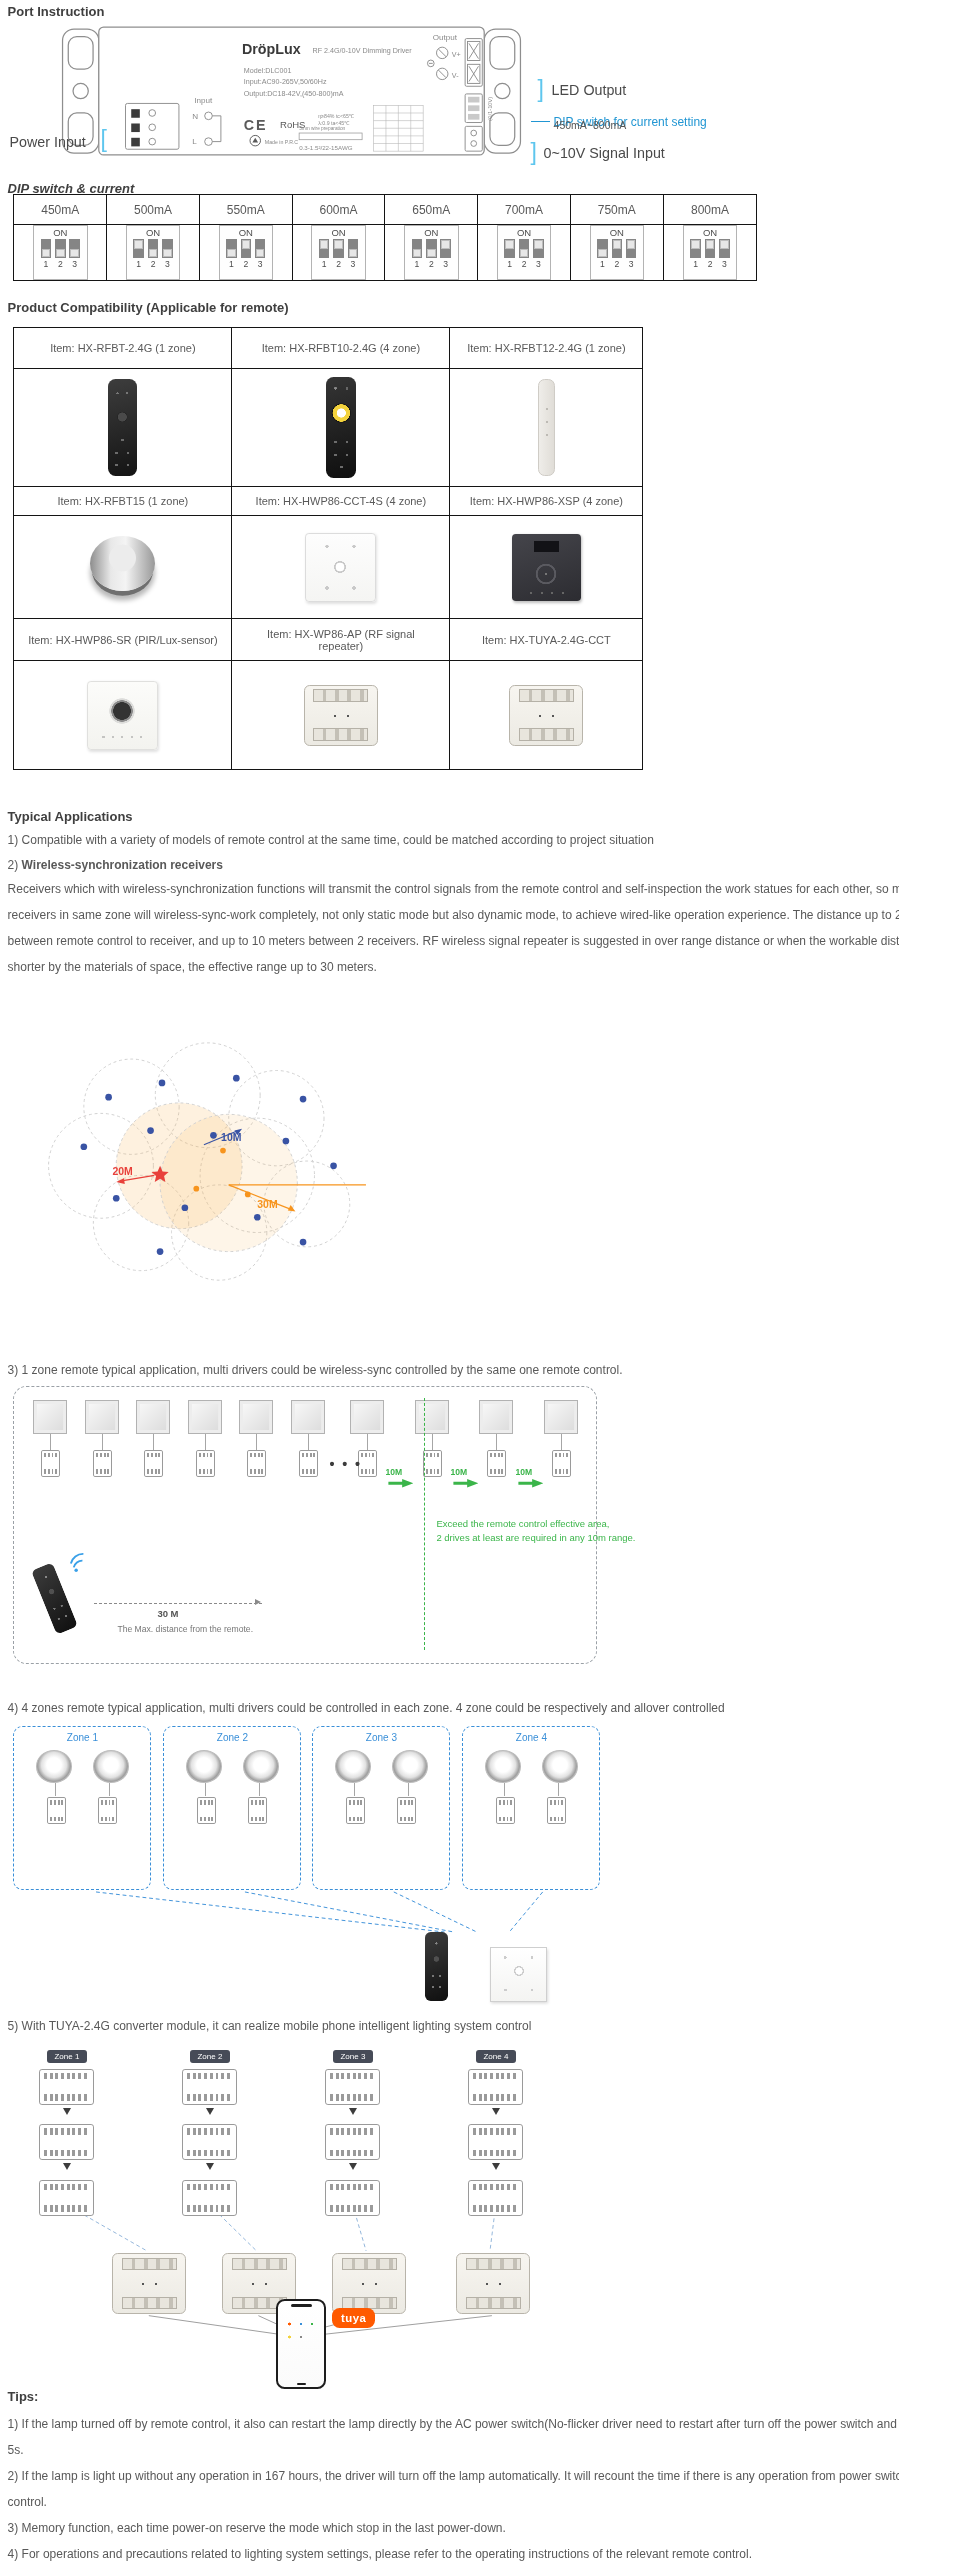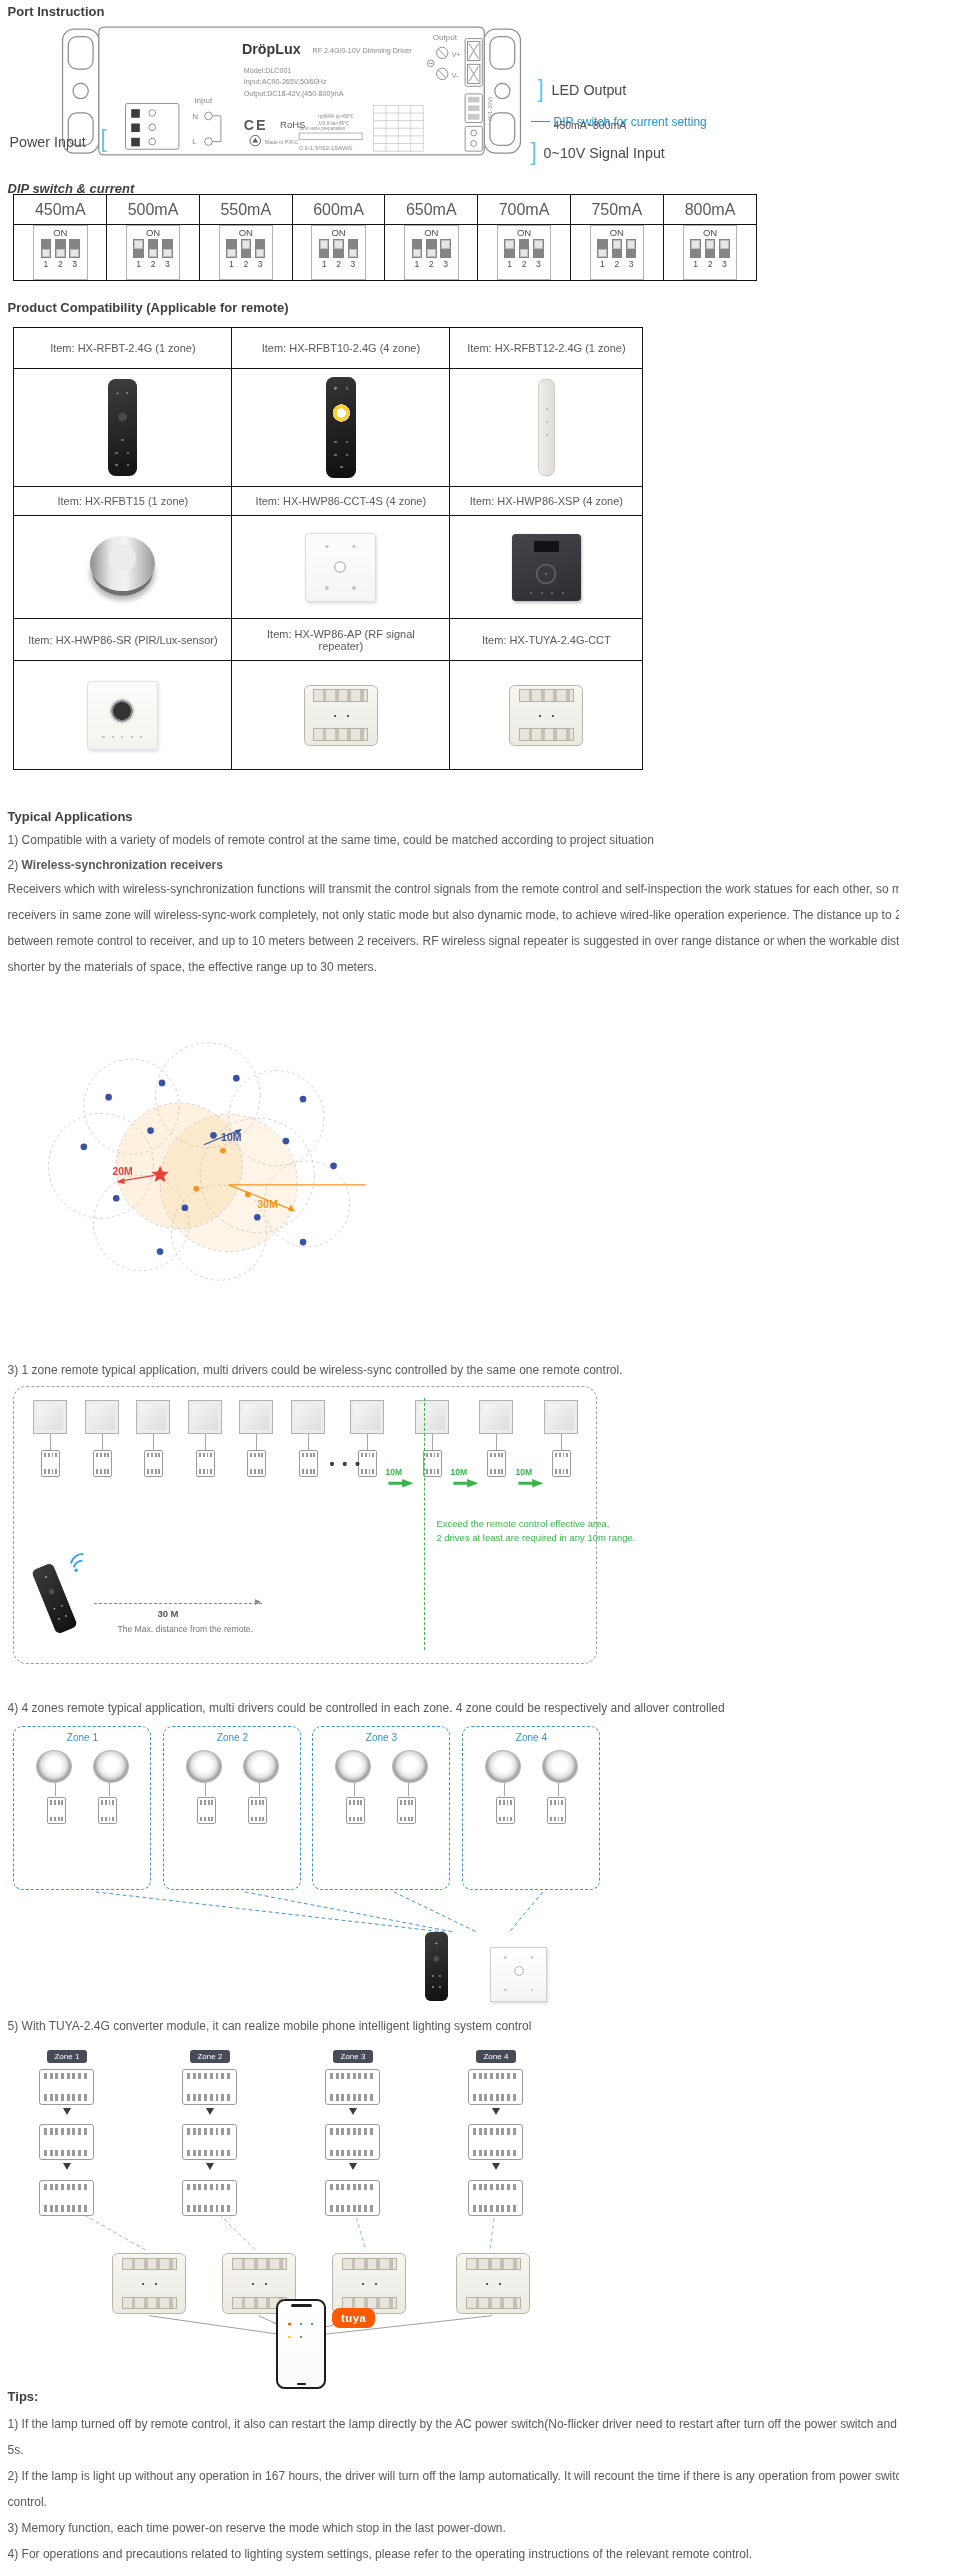--- a/index.html
+++ b/index.html
@@ -15,21 +15,21 @@
   .brk{position:absolute;color:#5ec6ee;font-size:23px;font-weight:400;line-height:1;}
   .dev-blue{position:absolute;font-size:12px;color:#2196d3;white-space:nowrap;}
   .dev-gray{position:absolute;font-size:10.5px;color:#555;white-space:nowrap;}
   .leader{position:absolute;height:1px;background:#2196d3;}
 
   
   .dip-table{position:absolute;top:194px;left:13.4px;width:742px;border:1.9px solid #141414;
              display:grid;grid-template-columns:repeat(8,1fr);}
   #dip-head,#dip-body{display:contents;}
   .dip-h-cell{height:29px;border-right:1.9px solid #141414;border-bottom:1.9px solid #141414;
-              display:flex;align-items:center;justify-content:center;font-size:16px;color:#595959;}
+              display:flex;align-items:center;justify-content:center;font-size:12px;color:#595959;}
   #dip-head .dip-h-cell:last-child{border-right:none;}
   .dip-b-cell{height:55px;border-right:1.9px solid #141414;display:flex;justify-content:center;}
   #dip-body .dip-b-cell:last-child{border-right:none;}
   .dipsw{border:1px solid #b3b3b3;background:#fefefe;padding:1.9px 6.7px 1px;text-align:center;}
   .dipsw-on{font-size:9.5px;color:#4d4d4d;line-height:10.5px;}
   .dipsw-row{display:flex;gap:3.8px;justify-content:center;margin-top:1px;}
   .lever{position:relative;width:10.5px;height:19px;background:#858585;display:inline-block;}
   .lever .nub{position:absolute;left:1px;right:1px;height:6.7px;background:#e7e7e7;border:1px solid #bdbdbd;}
   .lever.on .nub{top:1px;}
   .lever.off .nub{bottom:1px;}

